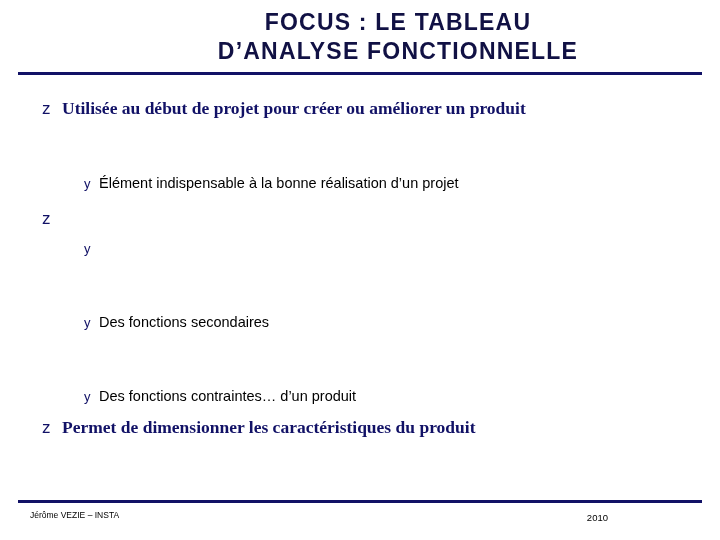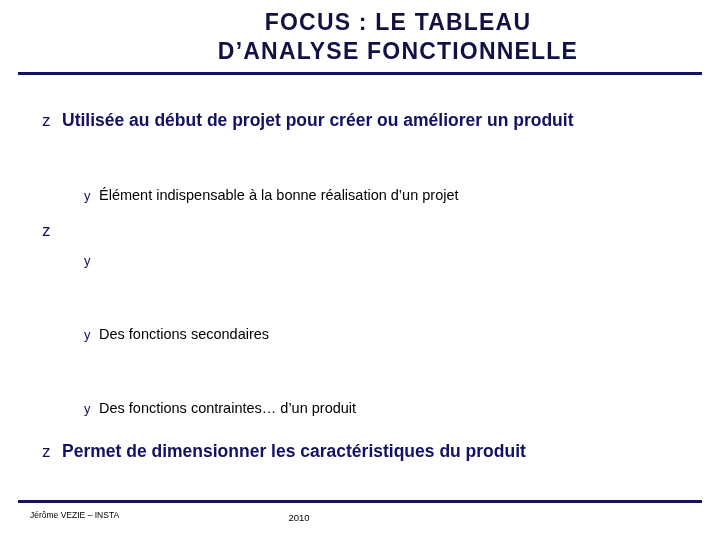--- a/index.html
+++ b/index.html
@@ -66,27 +66,26 @@
   }
   .lvl1 .bullet {
     font-family: "Liberation Sans", sans-serif;
     font-size: 17px;
     color: #111166;
     width: 20px;
     flex: 0 0 20px;
     line-height: 24px;
   }
   .lvl1 .txt {
-    font-family: Liberation Sans, sans-serif;
+    font-family: Liberation Serif, serif;
     font-size: 17.5px;
     font-weight: bold;
     color: #111166;
     line-height: 24px;
     white-space: nowrap;
-    margin-top: 12px;
   }
   .lvl2 {
     display: flex;
     align-items: baseline;
     margin: 0 0 1px 0;
     padding-left: 84px;
   }
   .lvl2 .bullet {
     font-family: "Liberation Sans", sans-serif;
     font-size: 13px;
@@ -109,24 +108,24 @@
     position: absolute;
     left: 30px;
     top: 510px;
     font-family: "Liberation Sans", sans-serif;
     font-size: 8.5px;
     color: #000000;
     white-space: nowrap;
   }
   .footer-center {
     position: absolute;
-    left: 1px;
+    left: 12px;
     top: 512px;
     width: 596px;
-    text-align: center;
+    text-align: right;
     font-family: "Liberation Sans", sans-serif;
     font-size: 9.5px;
     color: #000000;
   }
 </style>
 </head>
 <body>
 
 <div class="slide">
 

